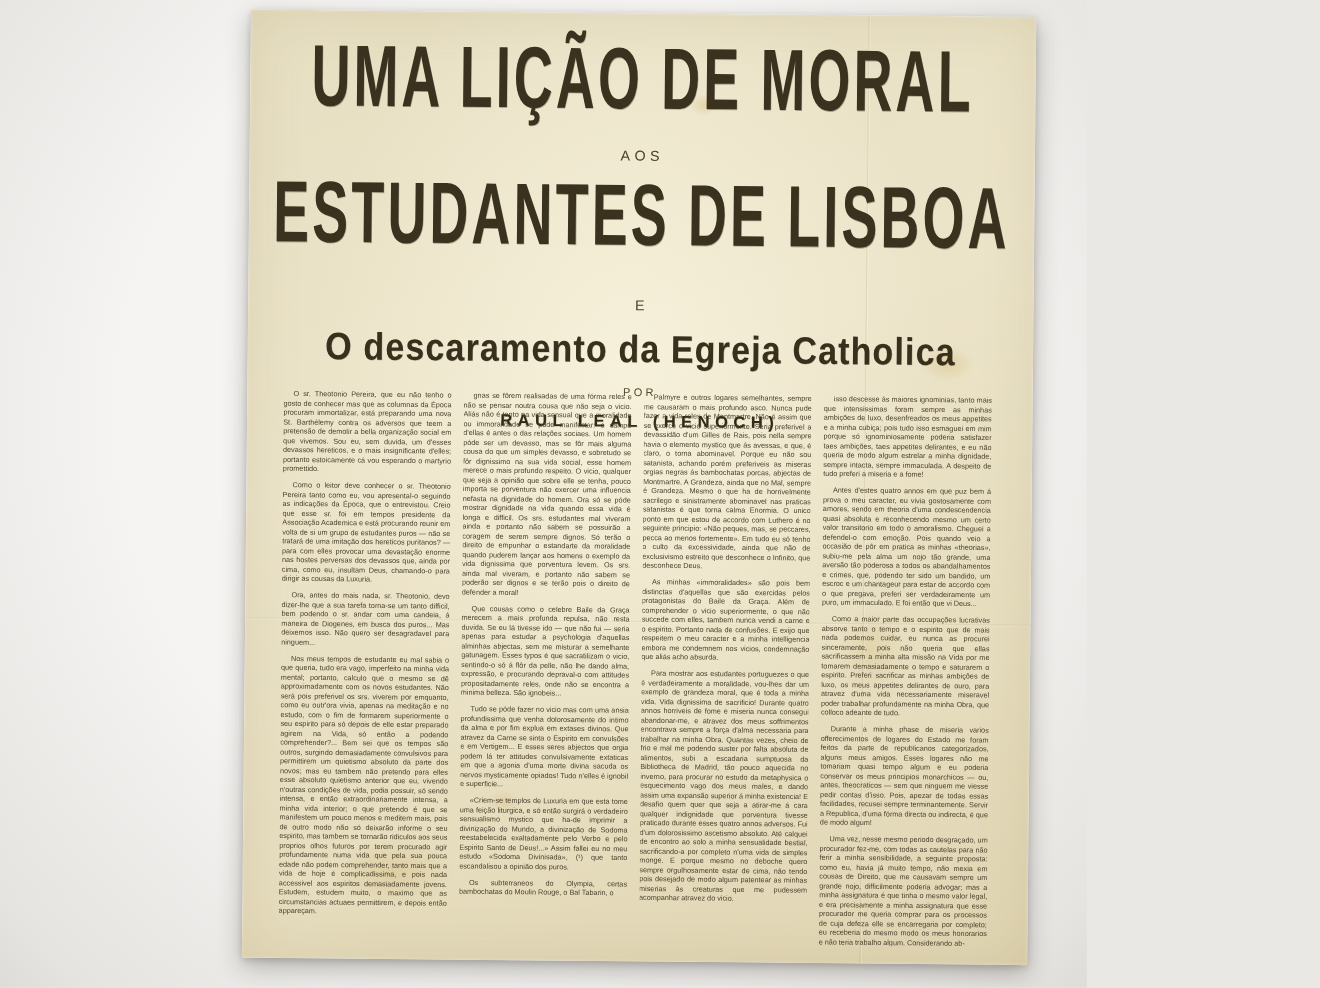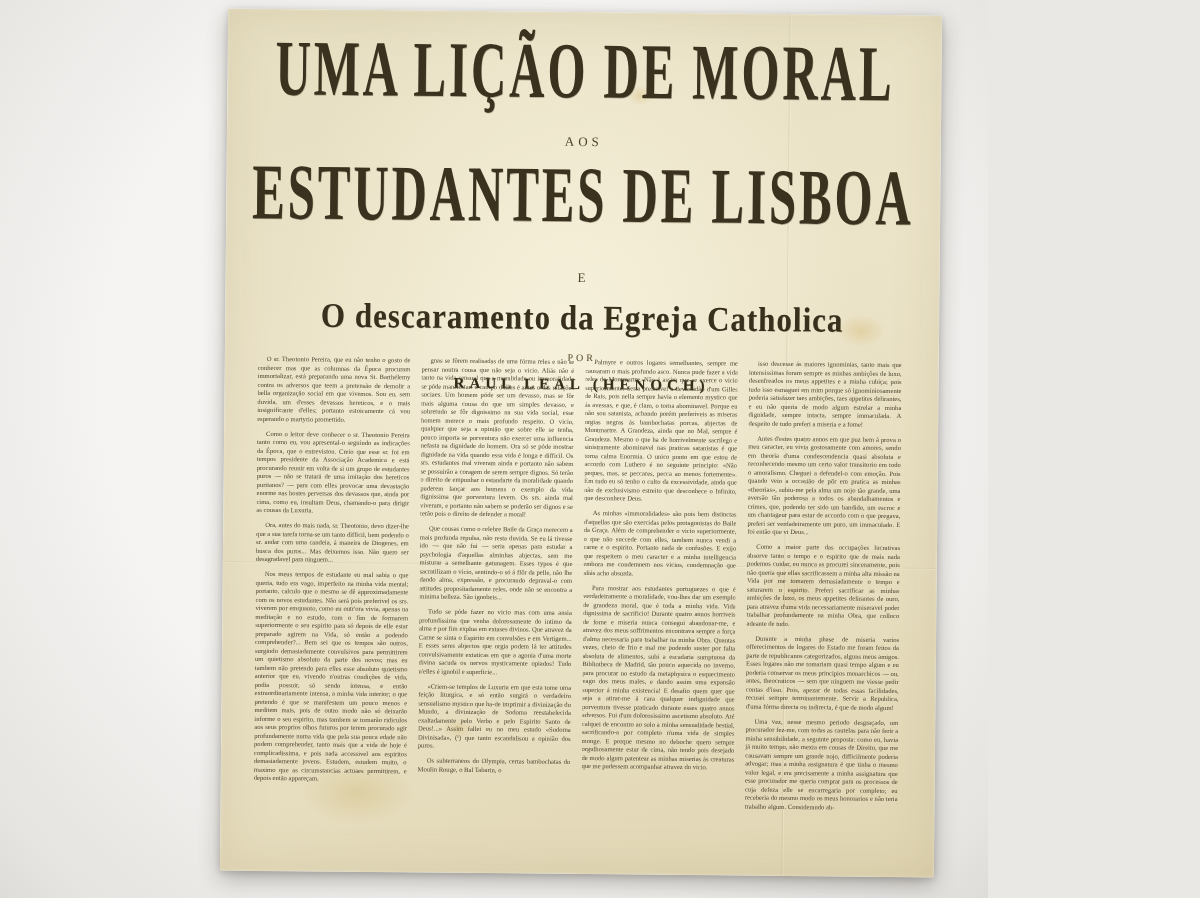--- a/index.html
+++ b/index.html
@@ -1,19 +1,19 @@
 <!DOCTYPE html>
 <html><head>
 <meta charset="utf-8">
 <style>
   html,body { margin:0; padding:0; background:#e9e8e5; }
   .stage {
     position:relative; width:988px; height:898px; overflow:hidden;
     background: radial-gradient(ellipse at 50% 42%, #f5f4f2 55%, #e6e4e1 92%, #dedcd9 100%);
-    font-family:Liberation Serif, serif;
+    font-family:Liberation Sans, sans-serif;
   }
   .paper {
     position:absolute; left:224px; top:12px; width:714px; height:862px;
     transform:rotate(0.55deg); transform-origin:50% 50%;
     background:
       radial-gradient(ellipse at 48% 38%, rgba(255,252,235,.55) 0%, rgba(255,252,235,0) 55%),
       linear-gradient(160deg, #e7dfc2 0%, #ece4c9 40%, #e6ddbe 75%, #e0d5b2 100%);
     box-shadow: 0 8px 22px rgba(40,35,25,.30), 0 2px 6px rgba(40,35,25,.18),
       inset 0 0 50px rgba(130,105,55,.14), inset 0 0 4px rgba(255,255,245,.35);
     border-radius:2px;

